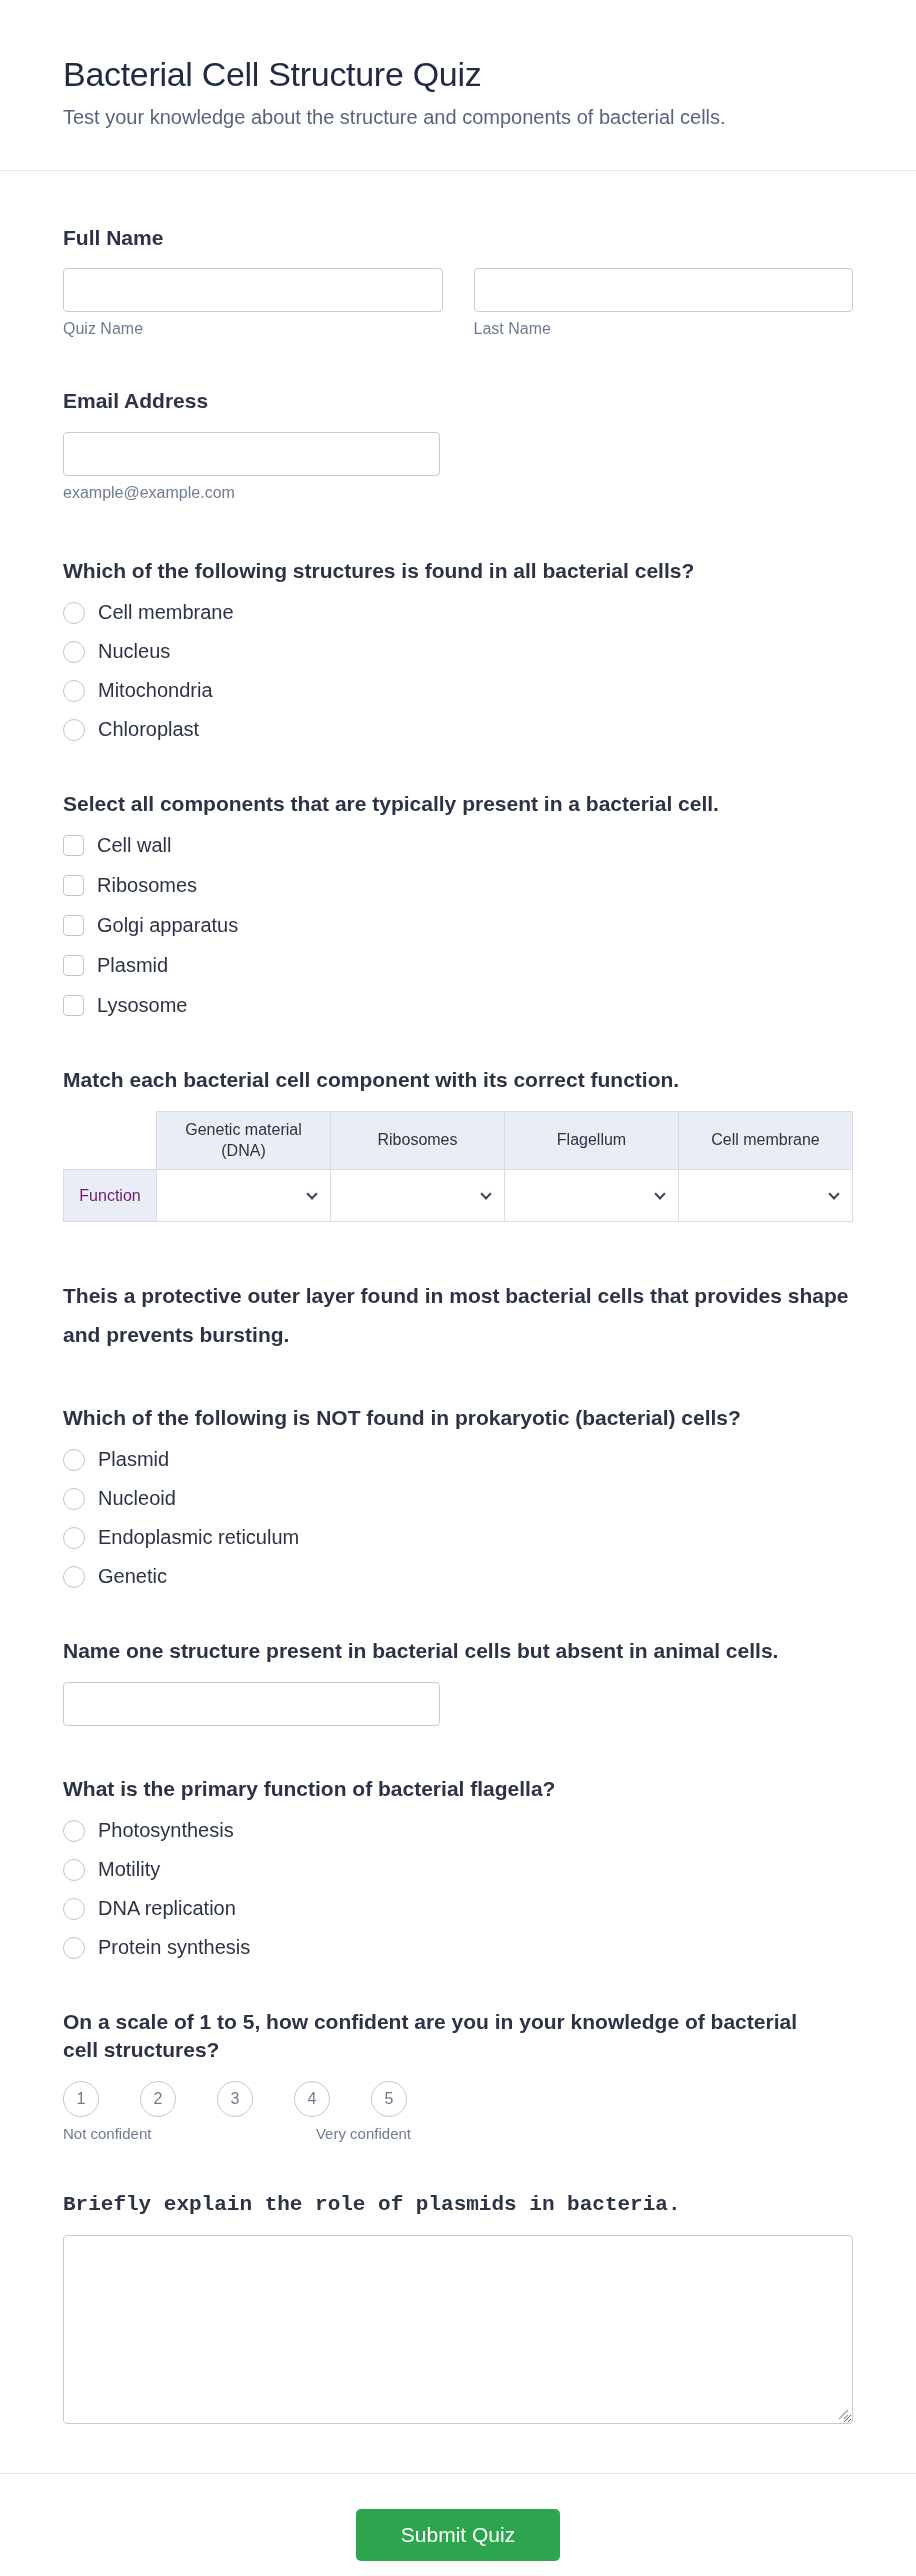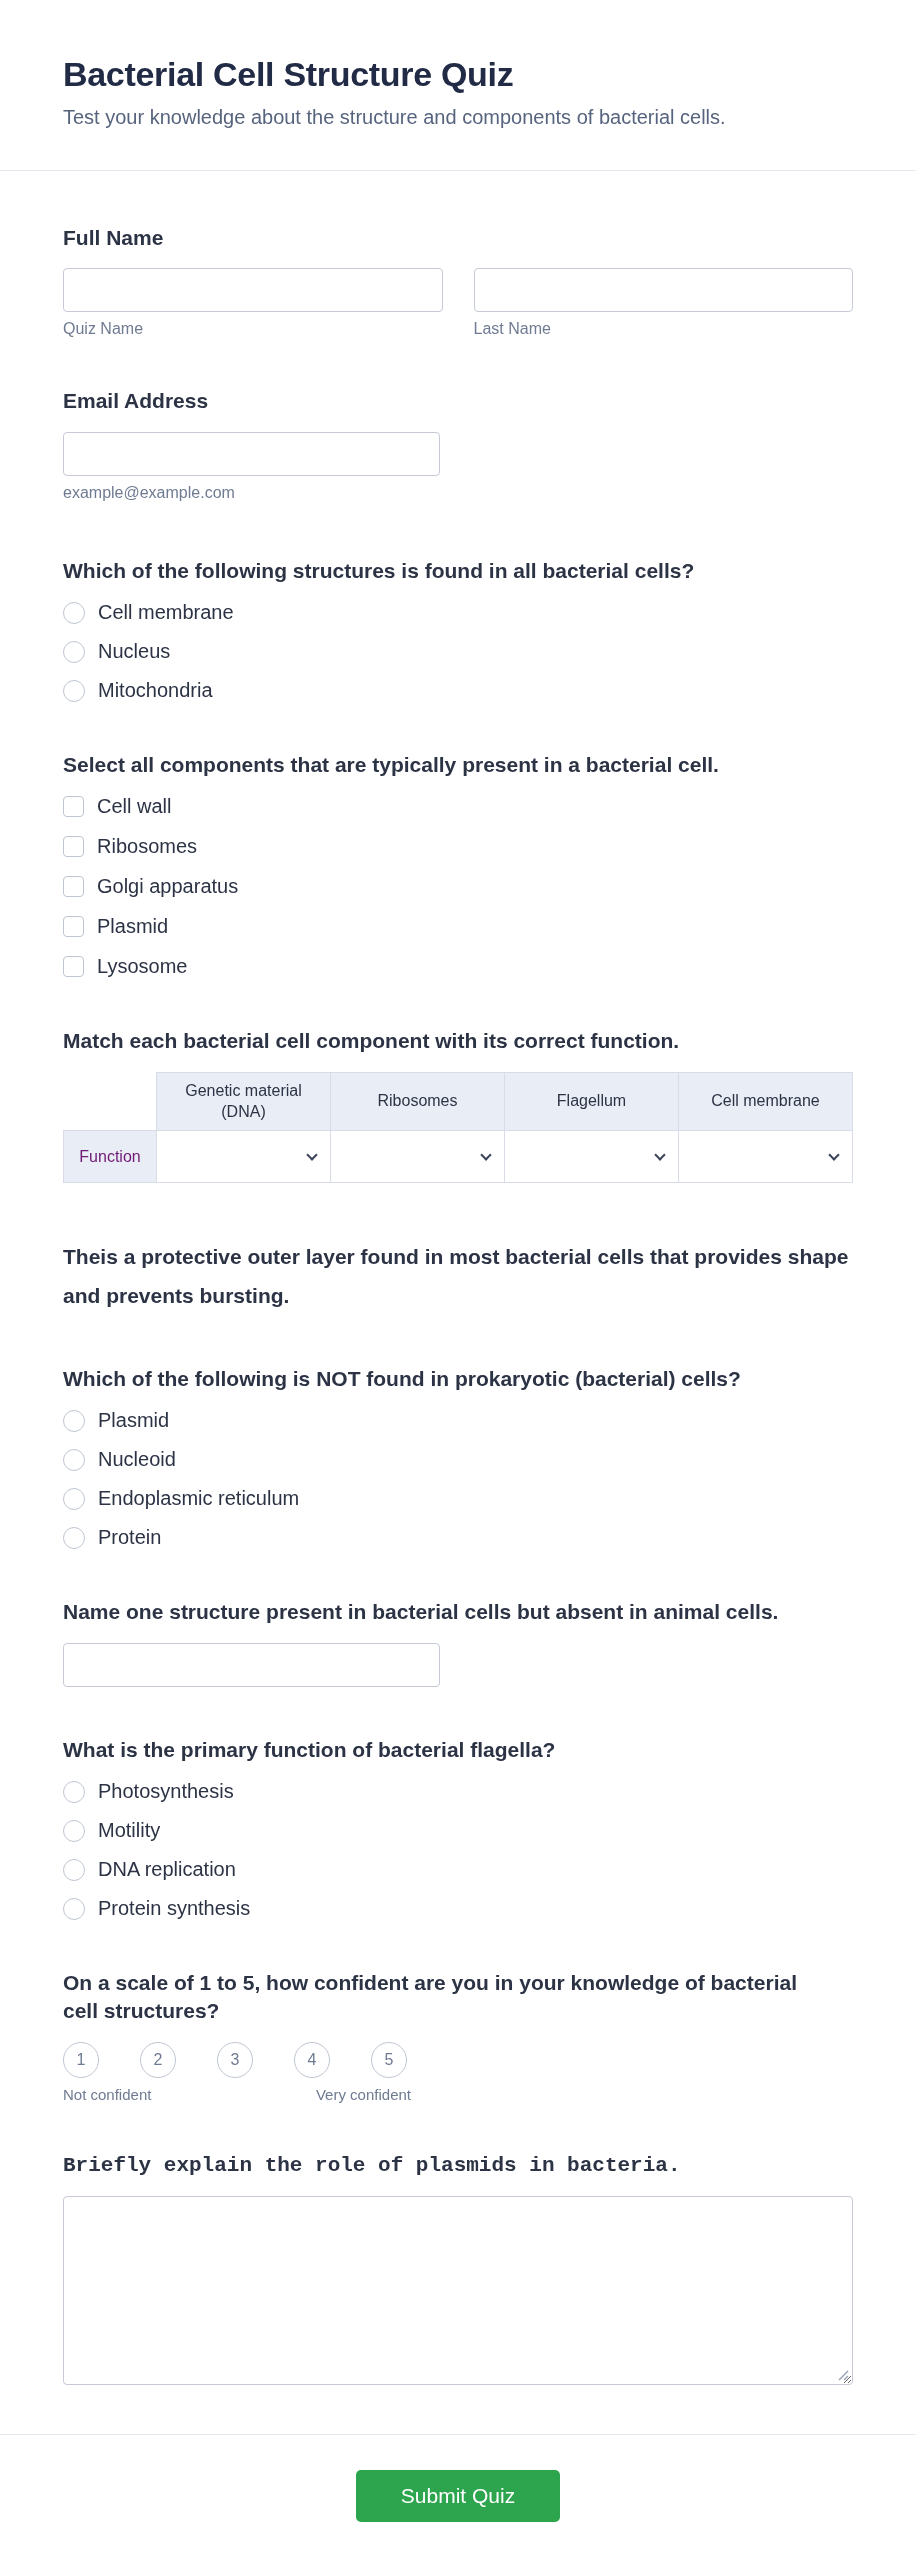--- a/index.html
+++ b/index.html
@@ -5,21 +5,21 @@
   * { box-sizing: border-box; margin: 0; padding: 0; }
   html, body { background: #ffffff; }
   body {
     width: 916px;
     min-height: 2576px;
     margin: 0 auto;
     font-family: "Liberation Sans", sans-serif;
     color: #2c3345;
   }
   .form-header { padding: 55px 63px 41px; }
-  .form-title { font-size: 34px; font-weight: 700; color: #222b45; letter-spacing: -0.3px; }
+  .form-title { font-size: 34px; font-weight: 400; color: #222b45; letter-spacing: -0.3px; }
   .form-subtitle { margin-top: 12px; font-size: 20px; color: #57647e; }
   .divider { height: 1px; background: #e3e7ee; width: 100%; }
   .form-body { padding: 53px 63px 0; }
 
   .question { margin-bottom: 49px; }
   .q-label {
     display: block;
     font-size: 21px;
     font-weight: 600;
     color: #2c3345;
@@ -158,20 +158,24 @@
         <span class="radio"></span>
         <span class="option-label">Cell membrane</span>
       </div>
       <div class="option">
         <span class="radio"></span>
         <span class="option-label">Nucleus</span>
       </div>
       <div class="option">
         <span class="radio"></span>
         <span class="option-label">Mitochondria</span>
+      </div>
+      <div class="option">
+        <span class="radio"></span>
+        <span class="option-label">Chloroplast</span>
       </div>
     </div>
   </section>
 
   <section class="question">
     <span class="q-label">Select all components that are typically present in a bacterial cell.</span>
     <div class="options" style="gap:17px;">
       <div class="option">
         <span class="checkbox"></span>
         <span class="option-label">Cell wall</span>
@@ -256,21 +260,21 @@
       <div class="option">
         <span class="radio"></span>
         <span class="option-label">Nucleoid</span>
       </div>
       <div class="option">
         <span class="radio"></span>
         <span class="option-label">Endoplasmic reticulum</span>
       </div>
       <div class="option">
         <span class="radio"></span>
-        <span class="option-label">Protein</span>
+        <span class="option-label">Genetic</span>
       </div>
     </div>
   </section>
 
   <section class="question">
     <span class="q-label">Name one structure present in bacterial cells but absent in animal cells.</span>
     <div class="email-col">
       <input type="text" class="text-input" style="">
     </div>
   </section>

